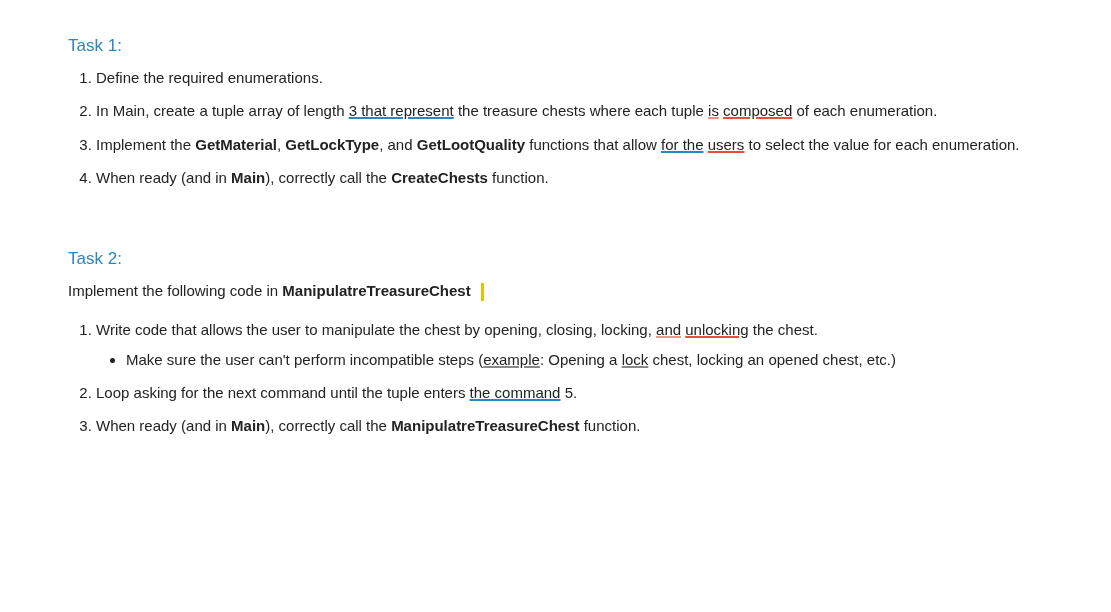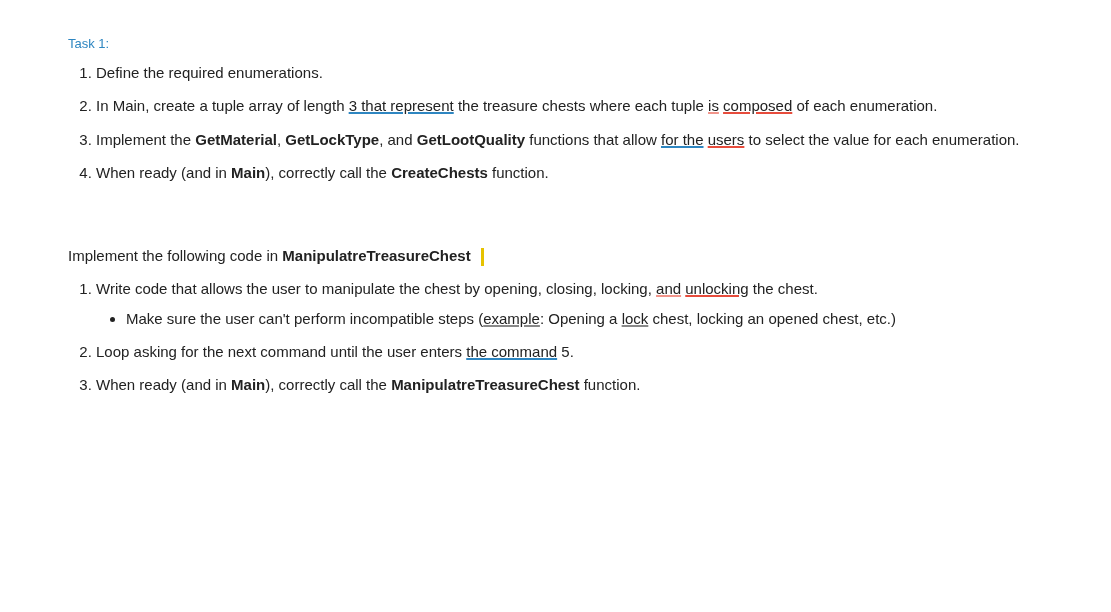--- a/index.html
+++ b/index.html
@@ -20,21 +20,21 @@
 
     h1.page-title {
       font-size: 26px;
       font-weight: 400;
       color: #555;
       margin-bottom: 18px;
       letter-spacing: -0.3px;
     }
 
     h2.task-title {
-      font-size: 13px;
+      font-size: 17px;
       font-weight: 400;
       color: #2e86c1;
       margin-bottom: 10px;
     }
 
     .task-section {
       margin-bottom: 30px;
     }
 
     ol {
@@ -53,21 +53,21 @@
       margin-bottom: 6px;
       list-style-type: disc;
     }
 
     ul li {
       margin-bottom: 6px;
       line-height: 1.55;
     }
 
     .intro-text {
-      margin-bottom: 10px;
+      margin-bottom: 16px;
       line-height: 1.55;
     }
 
     
     .underline-blue {
       text-decoration: underline;
       text-decoration-color: #2e86c1;
       text-decoration-thickness: 1.5px;
       margin-top: 8px;
     }
@@ -123,22 +123,23 @@
       <h2 class="task-title">Task 1:</h2>
       <ol>
         <li>Define the required enumerations.</li>
         <li><span>In Main, create a tuple array of length </span><span class="underline-blue">3 that represent</span><span> the treasure chests where each tuple </span><span class="underline-pink">is</span><span> </span><span class="underline-red">composed</span><span> of each enumeration.</span></li>
         <li><span>Implement the </span><span class="bold">GetMaterial</span><span>, </span><span class="bold">GetLockType</span><span>, and </span><span class="bold">GetLootQuality</span><span> functions that allow </span><span class="underline-blue">for the</span><span> </span><span class="underline-red">users</span><span> to select the value for each enumeration.</span></li>
         <li><span>When ready (and in </span><span class="bold">Main</span><span>), correctly call the </span><span class="bold">CreateChests</span><span> function.</span></li>
       </ol>
       <div class="spacer"></div>
     </div>
     <div class="task-section">
+      <h2 class="task-title">Task 2:</h2>
       <p class="intro-text"><span>Implement the following code in </span><span class="bold">ManipulatreTreasureChest</span><span> </span><span class="cursor-bar"></span></p>
       <ol>
         <li><span>Write code that allows the user to manipulate the chest by opening, closing, locking, </span><span class="underline-pink">and</span><span> </span><span class="underline-red">unlocking</span><span> the chest.</span><ul>
             <li><span>Make sure the user can't perform incompatible steps (</span><span class="underline-gray">example</span><span>: Opening a </span><span class="underline-gray">lock</span><span> chest, locking an opened chest, etc.)</span></li>
           </ul></li>
-        <li><span>Loop asking for the </span><span class="underline-teal">next</span><span> command until the user enters </span><span class="underline-blue">the command</span><span> 5.</span></li>
+        <li><span>Loop asking for the </span><span class="underline-teal">next</span><span> command until the tuple enters </span><span class="underline-blue">the command</span><span> 5.</span></li>
         <li><span>When ready (and in </span><span class="bold">Main</span><span>), correctly call the </span><span class="bold">ManipulatreTreasureChest</span><span> function.</span></li>
       </ol>
     </div>
   </div>
 
 </body></html>

